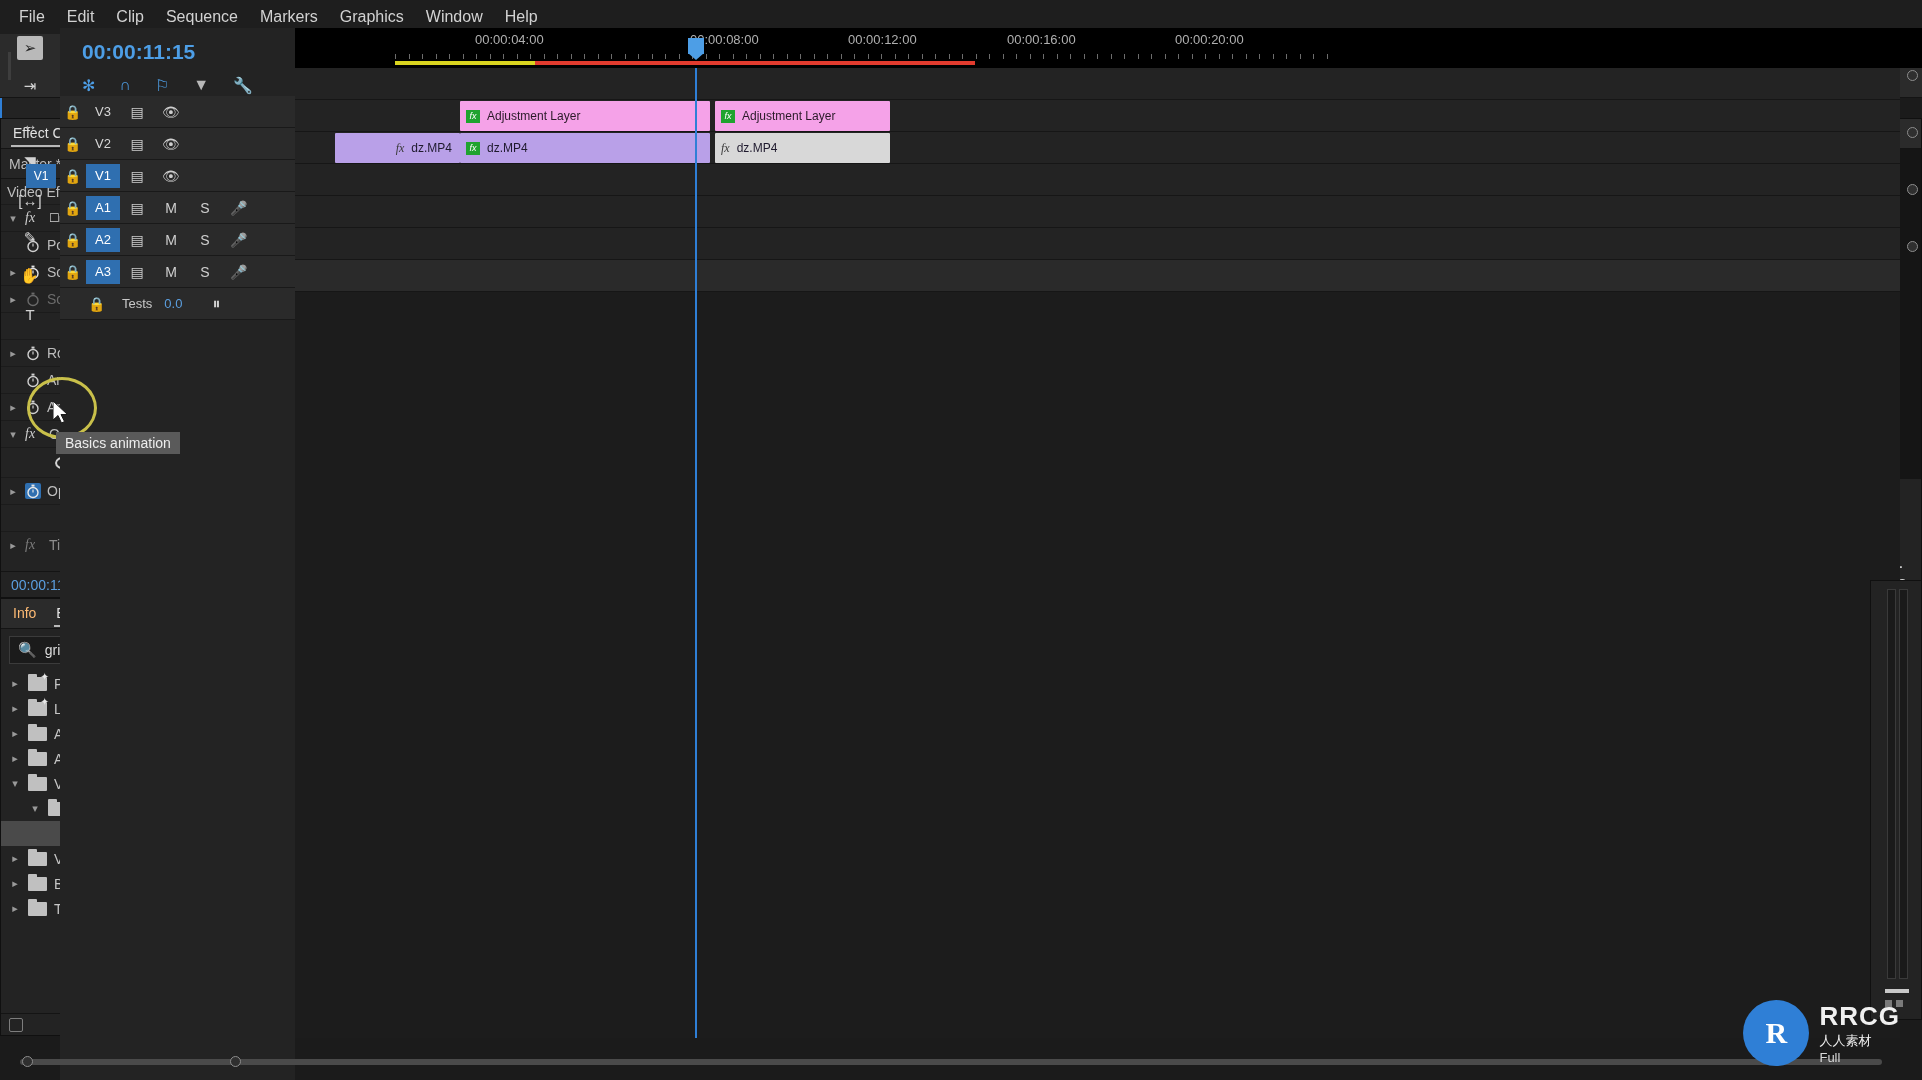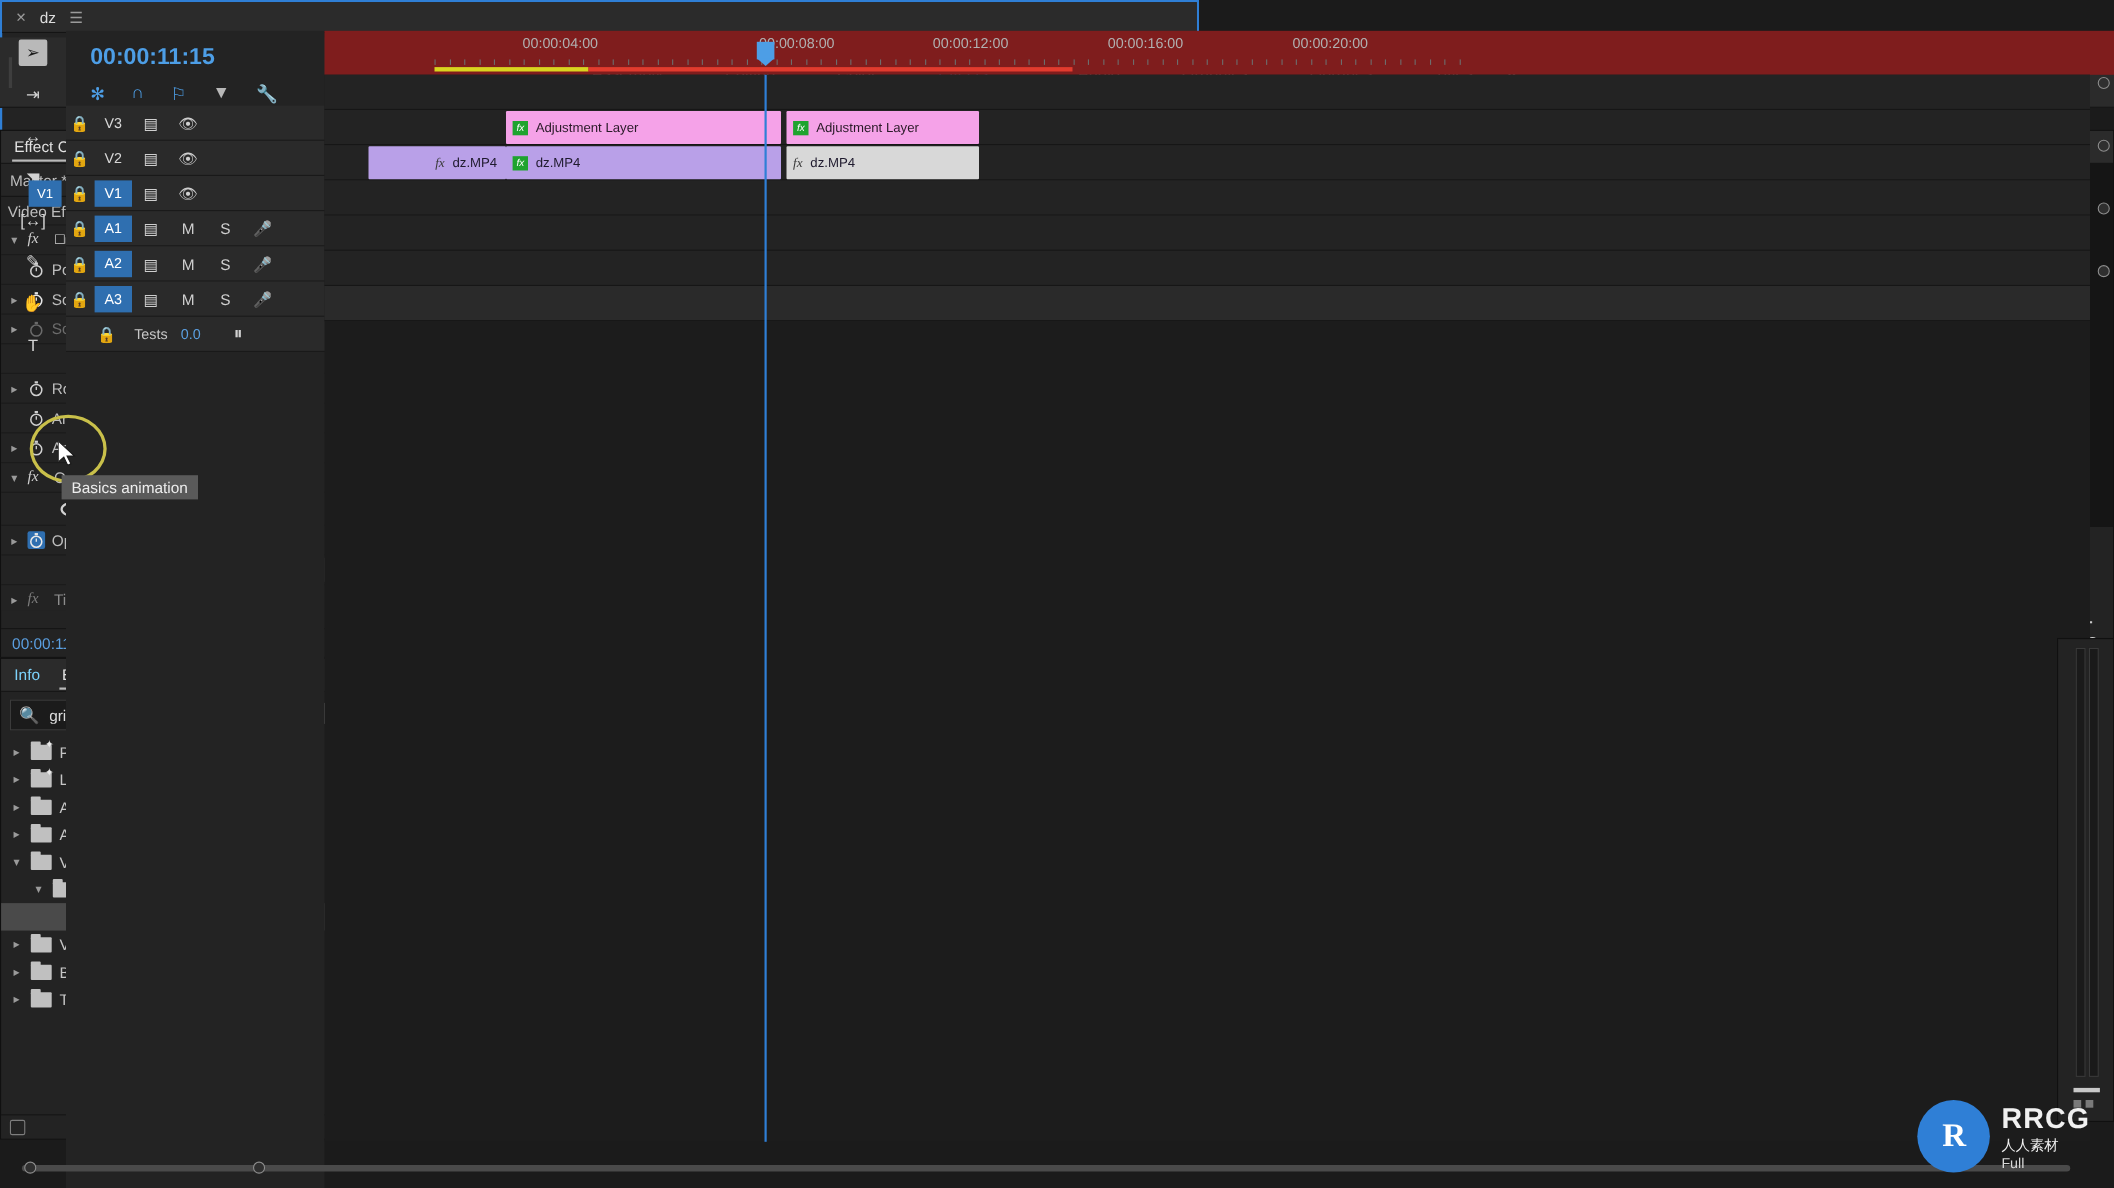--- a/index.html
+++ b/index.html
@@ -35,21 +35,21 @@
     height: 2px; background: #4d9ee6;
   }
   .ws-burger { font-size: 15px; color: #9a9a9a; padding: 6px 6px; }
   .ws-more { position: absolute; left: 1370px; top: 20px; font-size: 18px; color: #c0c0c0; }
   .ws-leftbar { position: absolute; left: 8px; top: 18px; width: 3px; height: 28px; background: #3e3e3e; }
 
   
   .panel { position: absolute; background: #232323; border: 1px solid #101010; }
   .ptabs { height: 30px; background: #2b2b2b; display: flex; align-items: center;
     padding-left: 10px; border-bottom: 1px solid #141414; }
-  .ptab { font-size: 14px; color: #7dd3fc; margin-right: 16px; position: relative;
+  .ptab { font-size: 14px; color: #fdba74; margin-right: 16px; position: relative;
     padding: 4px 2px 6px; white-space: nowrap; }
   .ptab.active { color: #e2e2e2; }
   .ptab.active:after { content: ""; position: absolute; left: 0; right: 0; bottom: 0;
     height: 2px; background: #b9b9b9; }
   .burger { font-size: 14px; color: #9b9b9b; margin-right: 16px; }
 
   
   #effectControls { left: 0px; top: 118px; width: 660px; height: 480px; }
   .ec-head { height: 30px; background: #252525; display: flex; align-items: center;
     gap: 8px; padding: 0 8px; border-bottom: 1px solid #141414; position: relative; }
@@ -214,21 +214,21 @@
   .tl-x { color: #9a9a9a; font-size: 12px; }
   .tl-name { font-size: 14px; color: #dcdcdc; }
   .tl-left { position: absolute; left: 0; top: 28px; width: 295px; bottom: 0; background: #232323; }
   .tl-tc { position: absolute; left: 22px; top: 12px; font-size: 21px; color: #4d9ee6; font-weight: bold; }
   .tl-tools { position: absolute; left: 22px; top: 48px; display: flex; gap: 24px; color: #4d9ee6; font-size: 16px; }
   .tool-col { position: absolute; left: 0; top: 28px; width: 60px; bottom: 0;
     display: flex; flex-direction: column; align-items: center; padding-top: 8px; gap: 14px; }
   .tool { width: 26px; height: 24px; display: flex; align-items: center; justify-content: center;
     color: #d2d2d2; font-size: 15px; }
   .tool.active { background: #b9b9b9; color: #1c1c1c; border-radius: 2px; }
-  .tl-ruler { position: absolute; left: 295px; right: 0; top: 28px; height: 40px; background: #7f1d1d; }
+  .tl-ruler { position: absolute; left: 295px; right: 0; top: 28px; height: 40px; background: #000000; }
   .rtick { position: absolute; top: 4px; font-size: 13px; color: #b0b0b0; }
   .rbar-y { position: absolute; height: 4px; background: #d9d41f; }
   .rbar-r { position: absolute; height: 4px; background: #e23b2e; }
   .ticks { position: absolute; left: 0; right: 0; bottom: 9px; height: 8px; }
   .ticks i { position: absolute; bottom: 0; width: 1px; height: 5px; background: #6d6d6d; }
   .trk-hdr { position: absolute; left: 0; width: 295px; height: 32px;
     border-bottom: 1px solid #191919; display: flex; align-items: center; gap: 0; background: #2a2a2a; }
   .lockbtn { width: 26px; text-align: center; color: #cfcfcf; font-size: 14px; }
   .trkname { width: 34px; height: 24px; display: flex; align-items: center; justify-content: center;
     font-size: 13px; color: #d7d7d7; }
@@ -274,20 +274,30 @@
   .wm-txt { display: flex; flex-direction: column; color: #f0f0f0; }
   .wm-t1 { font-size: 26px; font-weight: bold; letter-spacing: 1px; }
   .wm-t2 { font-size: 13px; }
   .wm-t3 { font-size: 13px; color: #d8d8d8; }
 </style>
 </head>
 <body>
 
 <div class="app">
 
+  <div class="menubar">
+    <div class="mi">File</div>
+    <div class="mi">Edit</div>
+    <div class="mi">Clip</div>
+    <div class="mi">Sequence</div>
+    <div class="mi">Markers</div>
+    <div class="mi">Graphics</div>
+    <div class="mi">Window</div>
+    <div class="mi">Help</div>
+  </div>
 
   <div class="wsbar">
     <div class="ws-leftbar"></div>
     <div class="ws-items">
       <div class="ws-item">Assembly</div>
       <div class="ws-item">Editing</div>
       <div class="ws-item">Color</div>
       <div class="ws-item active">Effects</div>
       <div class="ws-burger">☰</div>
       <div class="ws-item">Audio</div>

